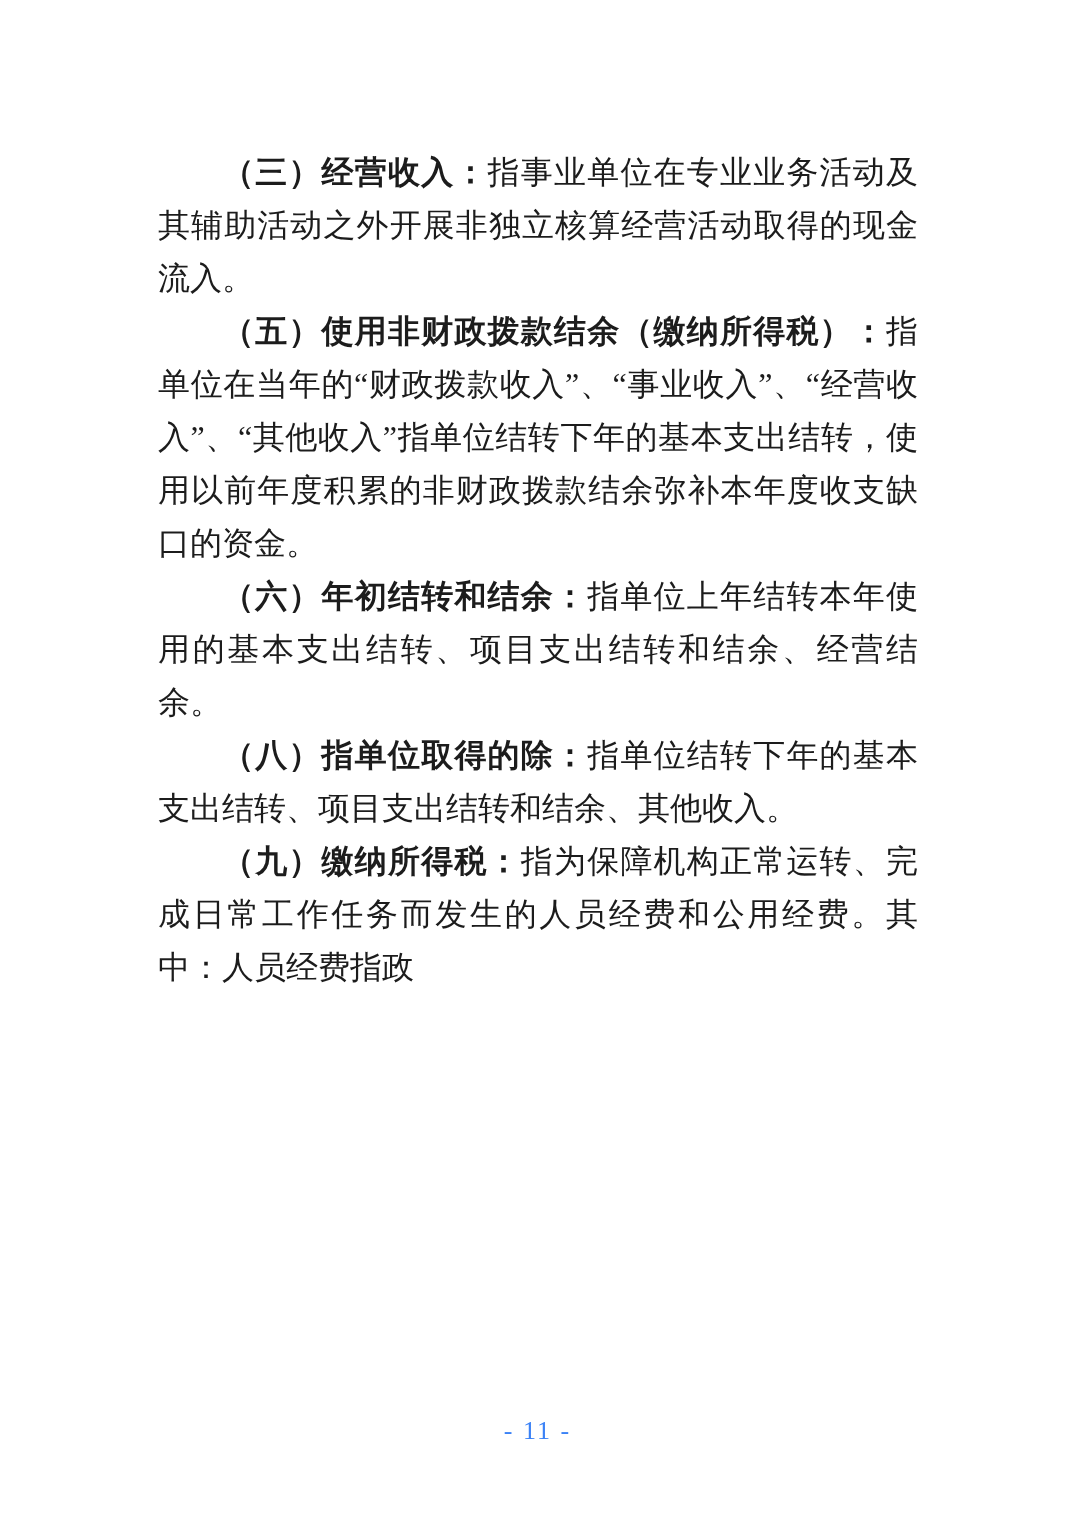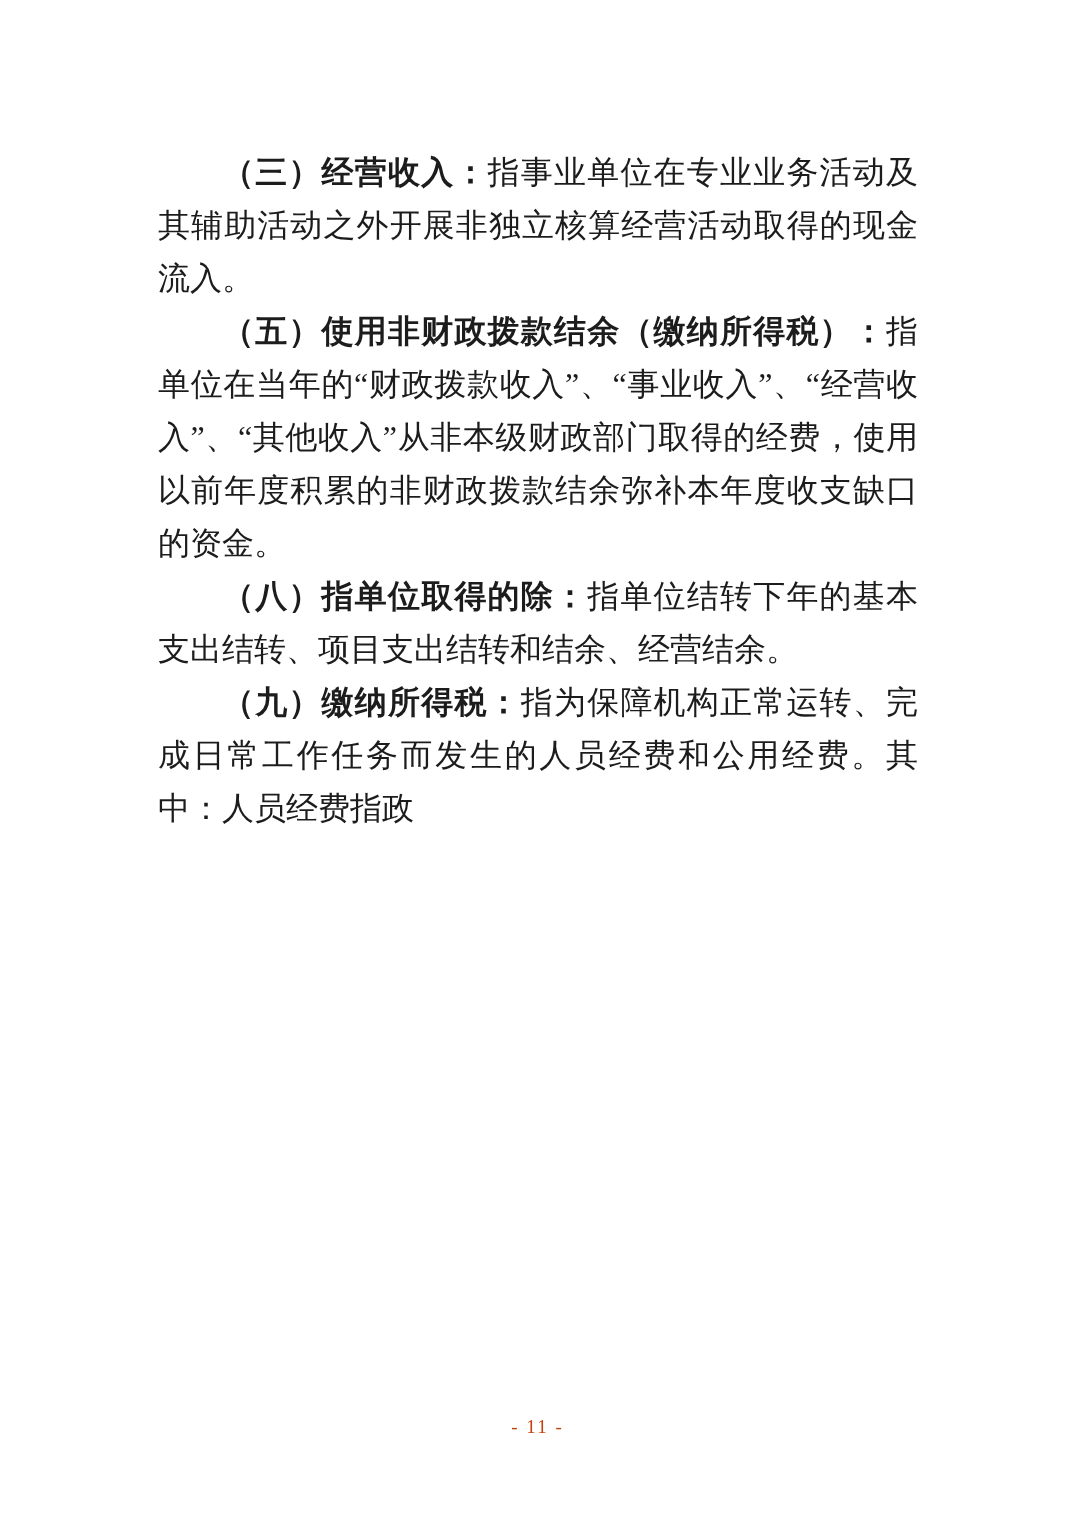--- a/index.html
+++ b/index.html
@@ -36,38 +36,39 @@
   }
   .para .body-text {
     font-weight: 400;
   }
   .page-number {
     position: absolute;
     left: 0;
     right: 0;
     top: 1400px;
     text-align: center;
-    font-size: 19px;
+    font-size: 26px;
     letter-spacing: 2px;
-    color: #c2410c;
+    color: #3b82f6;
   }
 </style>
 </head>
 <body>
 
 <div class="page">
   <div class="doc-body">
 
     <p class="para"><span class="head">（三）经营收入：</span><span class="body-text">指事业单位在专业业务活动及其辅助活动之外开展非独立核算经营活动取得的现金流入。</span></p>
 
 
-    <p class="para"><span class="head">（五）使用非财政拨款结余（缴纳所得税）：</span><span class="body-text">指单位在当年的“财政拨款收入”、“事业收入”、“经营收入”、“其他收入”从非本级财政部门取得的经费，使用以前年度积累的非财政拨款结余弥补本年度收支缺口的资金。</span></p>
+    <p class="para"><span class="head">（五）使用非财政拨款结余（缴纳所得税）：</span><span class="body-text">指单位在当年的“财政拨款收入”、“事业收入”、“经营收入”、“其他收入”指单位结转下年的基本支出结转，使用以前年度积累的非财政拨款结余弥补本年度收支缺口的资金。</span></p>
+
+    <p class="para"><span class="head">（六）年初结转和结余：</span><span class="body-text">指单位上年结转本年使用的基本支出结转、项目支出结转和结余、经营结余。</span></p>
 
 
-
-    <p class="para"><span class="head">（八）指单位取得的除：</span><span class="body-text">指单位结转下年的基本支出结转、项目支出结转和结余、经营结余。</span></p>
+    <p class="para"><span class="head">（八）指单位取得的除：</span><span class="body-text">指单位结转下年的基本支出结转、项目支出结转和结余、其他收入。</span></p>
 
     <p class="para"><span class="head">（九）缴纳所得税：</span><span class="body-text">指为保障机构正常运转、完成日常工作任务而发生的人员经费和公用经费。其中：人员经费指政</span></p>
 
   </div>
 
   <div class="page-number">- 11 -</div>
 </div>
 
 </body></html>

